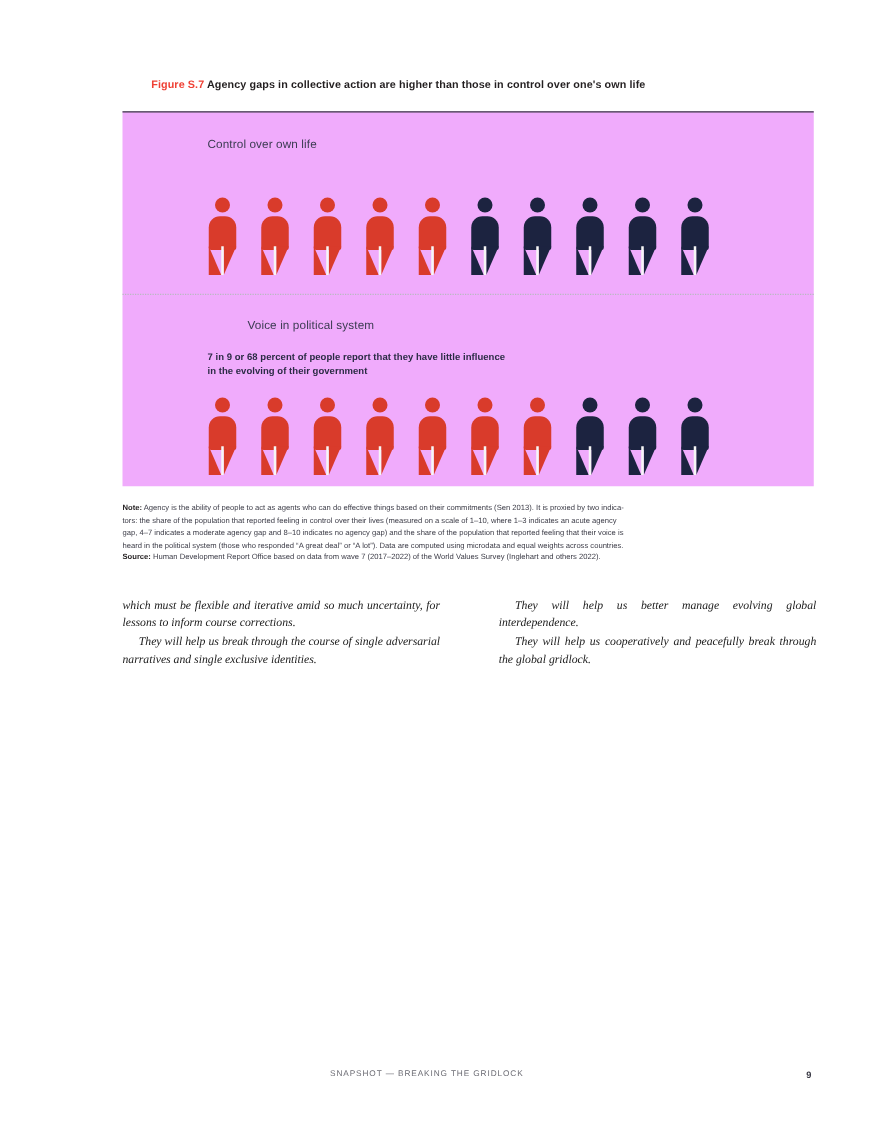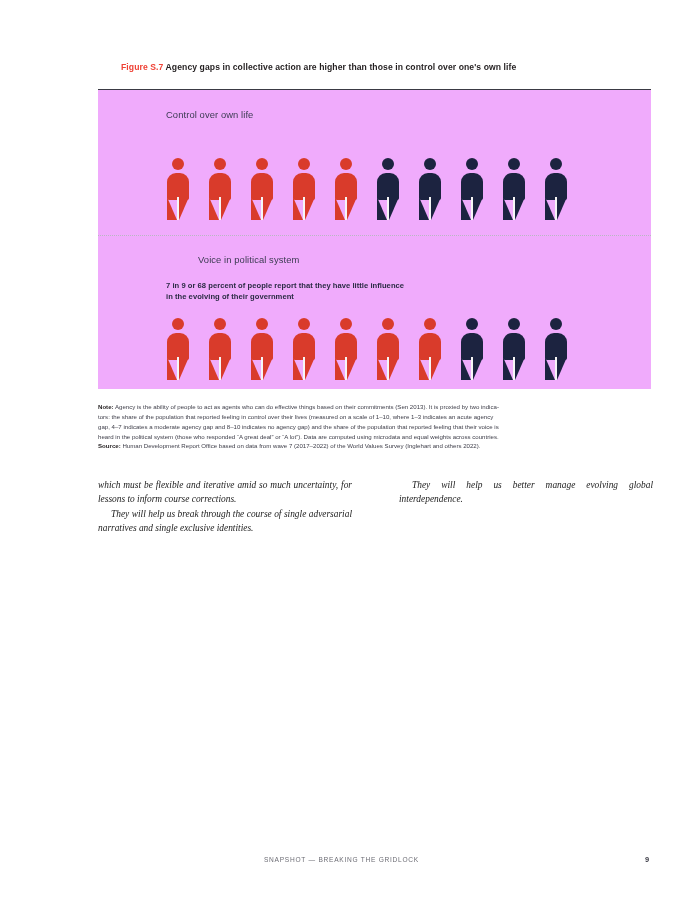--- a/index.html
+++ b/index.html
@@ -363,18 +363,19 @@
     <span class="line"><b>Source:</b> <span>Human Development Report Office based on data from wave 7 (2017–2022) of the World Values Survey (Inglehart and others 2022).</span></span>
   </div>
 
   <div class="col col-left">
     <p>which must be flexible and iterative amid so much uncertainty, for lessons to inform course corrections.</p>
     <p class="indent">They will help us break through the course of single adversarial narratives and single exclusive identities.</p>
   </div>
 
   <div class="col col-right">
     <p class="indent">They will help us better manage evolving global interdependence.</p>
+    <p class="indent">They will help us cooperatively and peacefully break through the global gridlock.</p>
   </div>
 
   <div class="footer-text">SNAPSHOT — BREAKING THE GRIDLOCK</div>
   <div class="footer-page">9</div>
 
 </div>
 
 </body></html>

